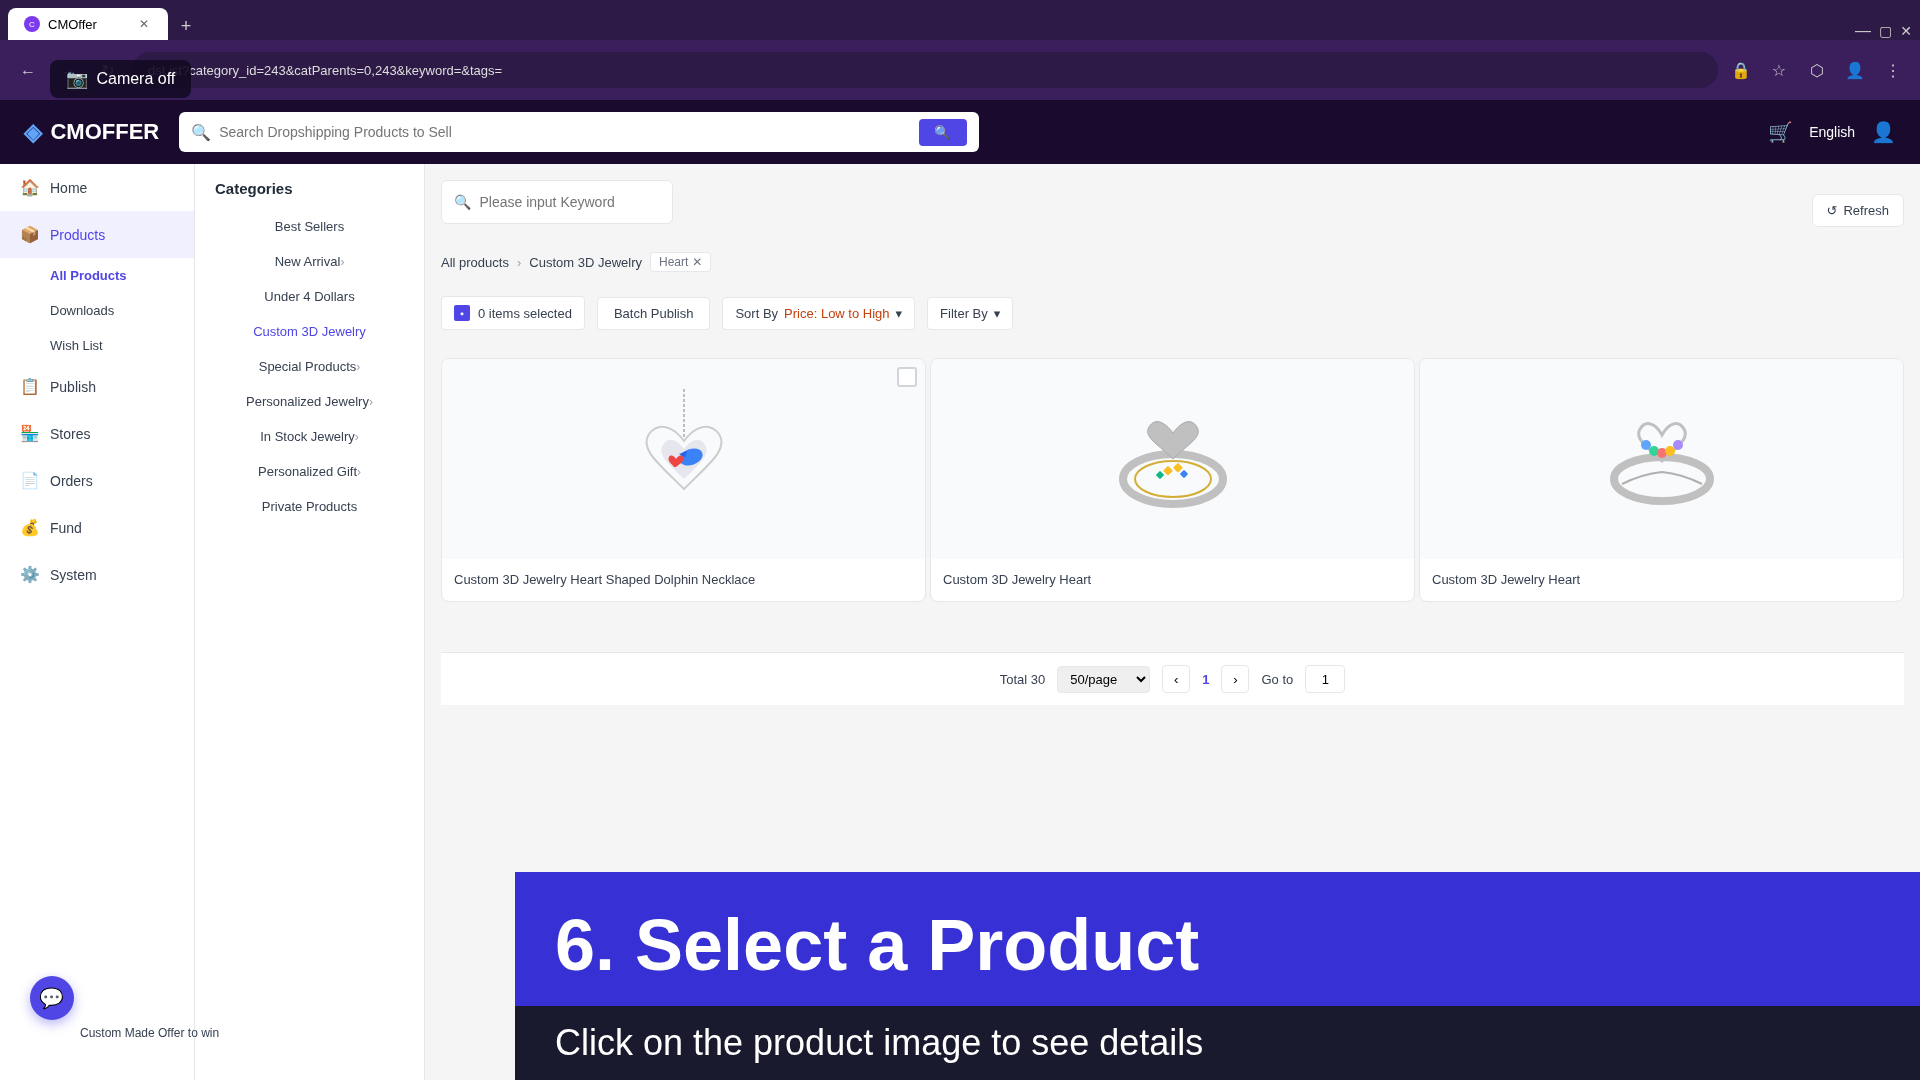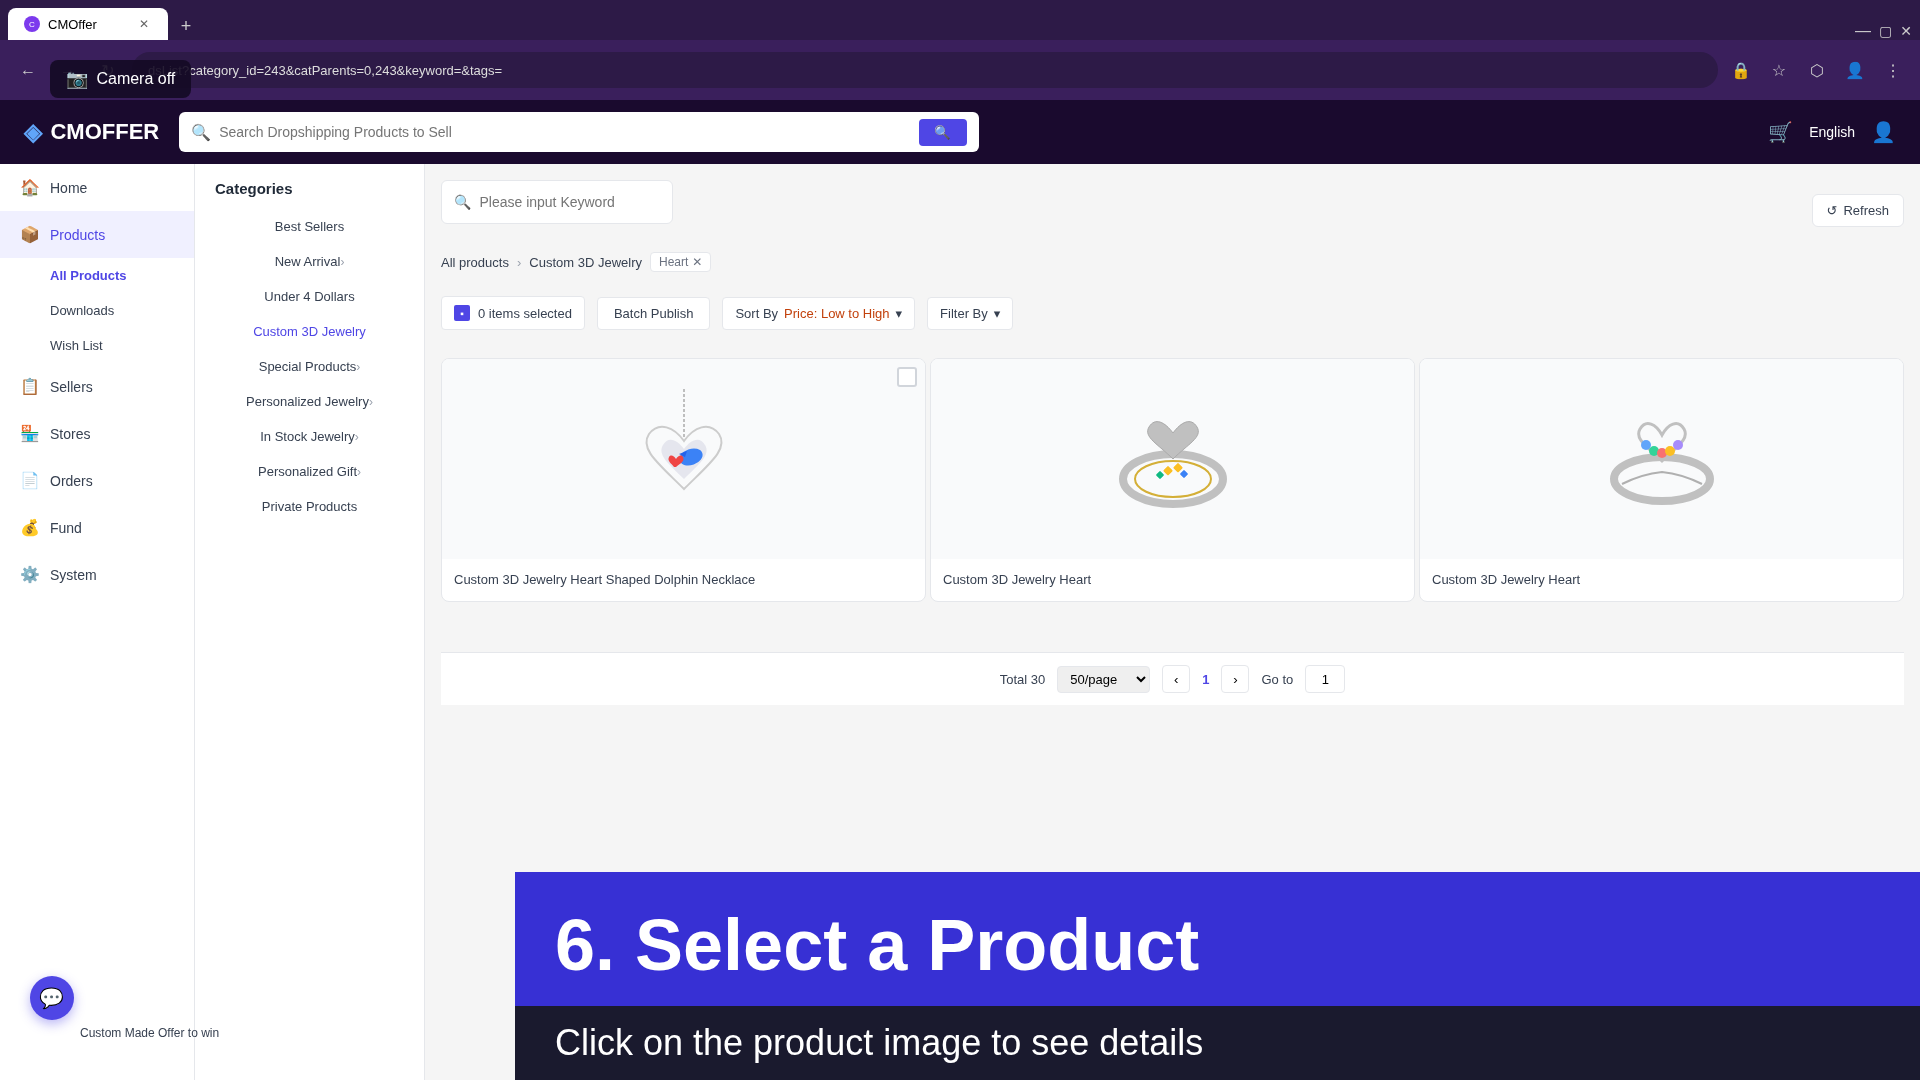--- a/index.html
+++ b/index.html
@@ -173,21 +173,21 @@
         <span>All Products</span>
       </div>
       <div class="sidebar-sub">
         <span>Downloads</span>
       </div>
       <div class="sidebar-sub">
         <span>Wish List</span>
       </div>
       <div class="sidebar-item">
         <span class="icon">📋</span>
-        <span>Sellers</span>
+        <span>Publish</span>
       </div>
       <div class="sidebar-item">
         <span class="icon">🏪</span>
         <span>Stores</span>
       </div>
       <div class="sidebar-item">
         <span class="icon">📄</span>
         <span>Orders</span>
       </div>
       <div class="sidebar-item">

